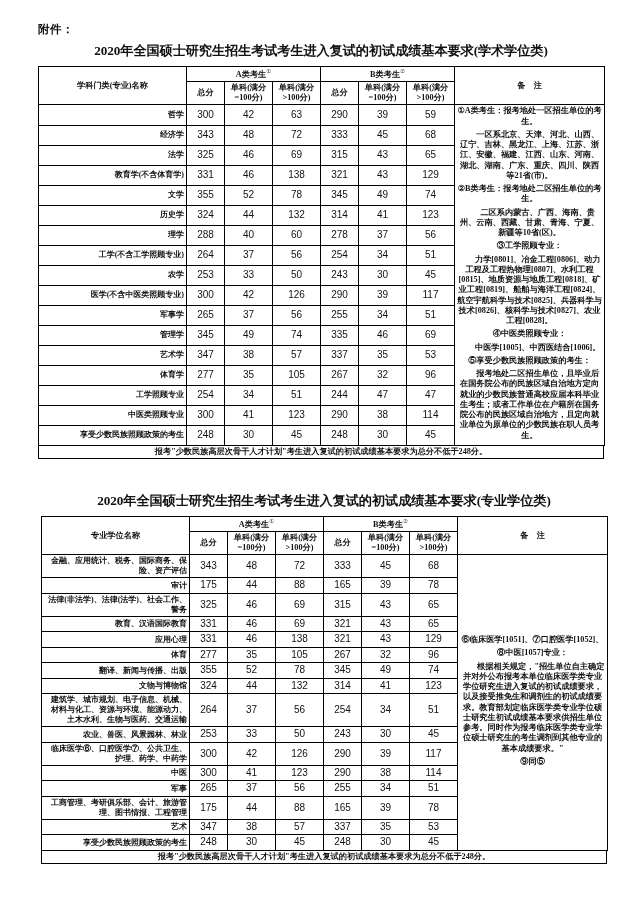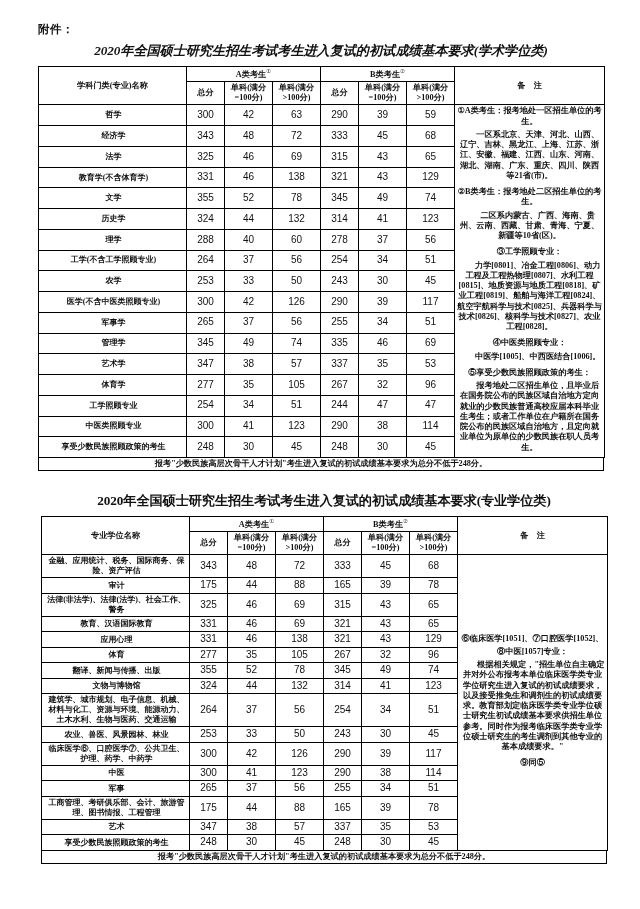--- a/index.html
+++ b/index.html
@@ -28,36 +28,36 @@
   table.grid td,table.grid th{
     border:1px solid #000;
     padding:1px 2px;
     font-size:8.2px;
     font-weight:bold;
     text-align:center;
     vertical-align:middle;
     line-height:1.25;
   }
   table.grid td.name{
-    text-align:center;padding-left:4px;font-size:8px;
+    text-align:right;padding-left:4px;font-size:8px;
   }
   table.grid td.num{
     font-family:"Liberation Sans","DejaVu Sans",sans-serif;
     font-size:10px;font-weight:normal;
   }
   .hdr-top{font-size:8.4px;}
   .hdr-sub{font-size:7.6px;line-height:1.2;}
   .remark-cell{
     text-align:left;vertical-align:top;
     font-size:5.6px;line-height:1.45;
     padding:3px 3px 3px 4px;font-weight:bold;
   }
   .remark-cell p{margin:0 0 3px 0;}
   .remark-cell p.indent{text-indent:2em;}
-  .remark-cell p.gap{margin-top:6px;}
+  .remark-cell p.gap{}
   .footnote td{
     text-align:left;font-size:7.4px;font-weight:bold;
     padding:3px 4px;
   }
   sup{font-size:5.5px;vertical-align:super;font-weight:normal;}
 
   .watermark{
     position:absolute;right:6px;bottom:12px;
     font-size:15px;font-weight:bold;color:#2b2b2b;
     font-family:"DejaVu Sans","Liberation Sans",sans-serif;
@@ -67,21 +67,21 @@
   .t2{left:41px;top:492px;width:566px;}
 </style>
 </head>
 <body>
 
 <div class="page">
 
   <div class="attach">附件：</div>
 
   <div class="tbl-wrap t1">
-    <div class="doc-title" style="margin-bottom:6px;font-style:italic;">2020年全国硕士研究生招生考试考生进入复试的初试成绩基本要求(学术学位类)</div>
+    <div class="doc-title" style="margin-bottom:6px;">2020年全国硕士研究生招生考试考生进入复试的初试成绩基本要求(学术学位类)</div>
     <table class="grid" style="width:566px;">
       <colgroup>
         <col style="width:148px">
           <col style="width:38px">
           <col style="width:48px">
           <col style="width:48px">
         <col style="width:38px">
           <col style="width:48px">
           <col style="width:48px">
           <col style="width:150px">

